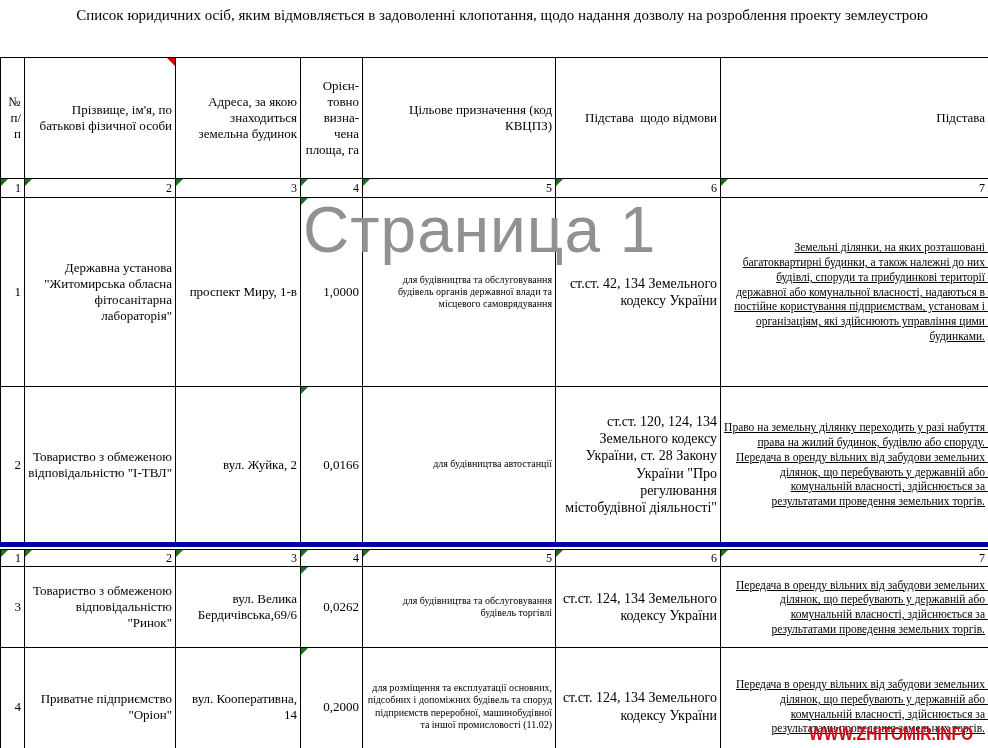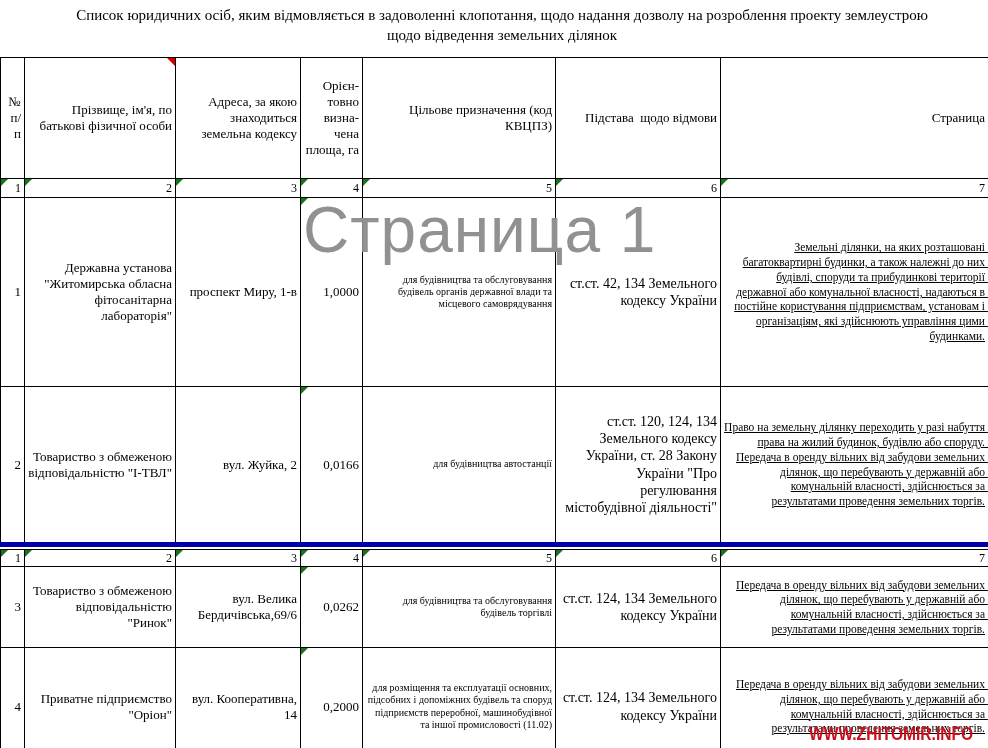--- a/index.html
+++ b/index.html
@@ -59,43 +59,42 @@
     z-index:7; white-space:nowrap;
   }
 </style>
 </head>
 <body>
 
 <div class="page">
 
   <div class="doc-title">
     <div>Список юридичних осіб, яким відмовляється в задоволенні клопотання, щодо надання дозволу на розроблення проекту землеустрою</div>
-    <div>щодо відведення земельних ділянок</div>
   </div>
 
   <table class="main">
     <colgroup>
       <col style="width:24px">
         <col style="width:151px">
         <col style="width:125px">
       <col style="width:62px">
         <col style="width:193px">
         <col style="width:165px">
       <col style="width:268px">
     </colgroup>
 
     <tbody>
         <tr class="header-row" style="height:121px">
       <td>№ п/п</td>
       <td><span class="comment-flag"></span><span>Прізвище, ім'я, по батькові фізичної особи</span></td>
-      <td>Адреса, за якою знаходиться земельна кодексу</td>
+      <td>Адреса, за якою знаходиться земельна будинок</td>
       <td>Орієн-товно визна-чена площа, га</td>
       <td>Цільове призначення (код КВЦПЗ)</td>
       <td>Підстава  щодо відмови</td>
-      <td>Страница</td>
+      <td>Підстава</td>
     </tr>
 
     <tr class="num-row" style="height:19px">
       <td class="gt">1</td>
       <td class="gt">2</td>
       <td class="gt">3</td>
       <td class="gt">4</td>
       <td class="gt">5</td>
       <td class="gt">6</td>
       <td class="gt">7</td>

